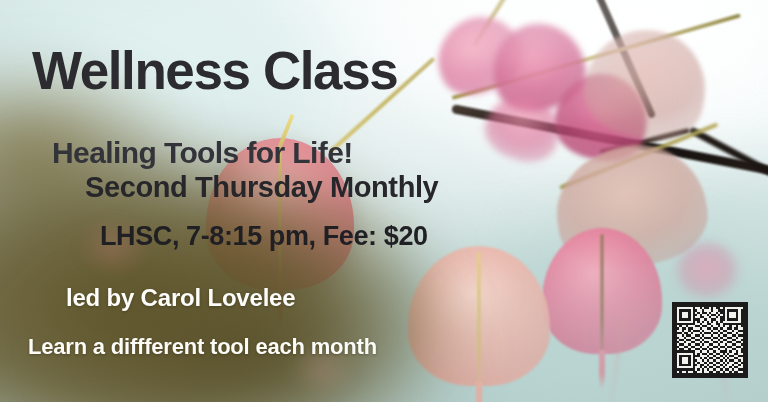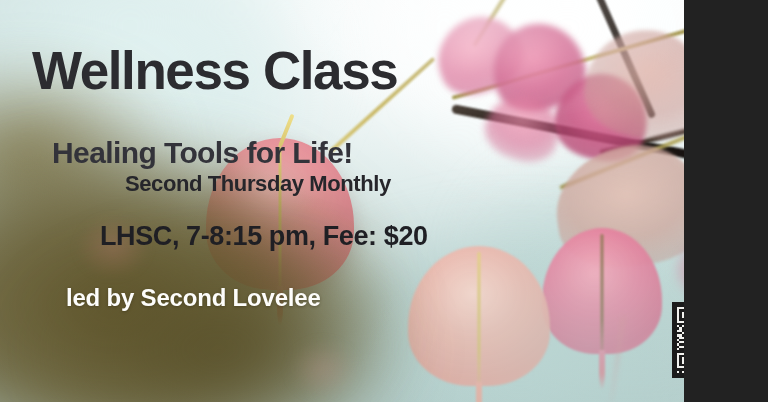--- a/index.html
+++ b/index.html
@@ -1,18 +1,18 @@
 <!DOCTYPE html>
 <html><head>
 <meta charset="utf-8">
 <style>
   html,body{margin:0;padding:0;background:#222;}
   .poster{
     position:relative;
-    width:684px;height:402px;
+    width:768px;height:402px;
     overflow:hidden;
     font-family:"Liberation Sans","DejaVu Sans",sans-serif;
     user-select:none;
   }
 
   
   .photo{position:absolute;inset:0;overflow:hidden;}
   .ph{position:absolute;border-radius:50%;}
 
   
@@ -168,21 +168,21 @@
       radial-gradient(58% 52% at 16% 74%, rgba(92,82,40,.30), rgba(92,82,40,0) 72%),
       radial-gradient(44% 40% at 86% 86%, rgba(186,212,209,.34), rgba(186,212,209,0) 74%),
       radial-gradient(40% 34% at 70% 6%, rgba(255,255,255,.42), rgba(255,255,255,0) 76%);
     pointer-events:none;
   }
 
   
   .txt{position:absolute;white-space:nowrap;font-weight:700;letter-spacing:-.3px;}
   .t-title{left:32px;top:44px;font-size:53px;line-height:1;color:#2c2c30;letter-spacing:-1.4px;}
   .t-sub  {left:52px;top:110px;font-size:30px;line-height:1;color:#33333a;letter-spacing:-.6px;margin-top:28px;}
-  .t-when {left:85px;top:173px;font-size:22px;line-height:1;color:#26262b;letter-spacing:-.4px;margin-left:40px;}
+  .t-when {left:85px;top:173px;font-size:29px;line-height:1;color:#26262b;letter-spacing:-.4px;}
   .t-where{left:100px;top:223px;font-size:27px;line-height:1;color:#1f1f24;letter-spacing:-.4px;}
   .t-led  {left:66px;top:286px;font-size:24px;line-height:1;color:#fdfdfb;letter-spacing:-.2px;
            text-shadow:0 1px 3px rgba(48,42,20,.45);}
   .t-learn{left:28px;top:336px;font-size:22px;line-height:1;color:#fbfbf8;letter-spacing:-.2px;
            text-shadow:0 1px 3px rgba(48,42,20,.45);}
 
   
   .qr-wrap{position:absolute;left:672px;top:302px;width:76px;height:76px;background:#1b1b1b;
            padding:0;box-sizing:border-box;}
   .qr-grid{position:absolute;inset:5px;display:grid;
@@ -247,21 +247,22 @@
     <div class="leaf L-sm1"></div>
     <div class="leaf L-sm2"></div>
 
     <div class="veil"></div>
   </div>
 
   <div class="txt t-title">Wellness Class</div>
   <div class="txt t-sub">Healing Tools for Life!</div>
   <div class="txt t-when">Second Thursday Monthly</div>
   <div class="txt t-where">LHSC, 7-8:15 pm, Fee: $20</div>
-  <div class="txt t-led">led by Second Lovelee</div>
+  <div class="txt t-led">led by Carol Lovelee</div>
+  <div class="txt t-learn">Learn a diffferent tool each month</div>
 
   <div class="qr-wrap">
     <div class="qr-grid" id="qr-grid">
         <i class="on"></i>
         <i class="on"></i>
         <i class="on"></i>
         <i class="on"></i>
         <i class="on"></i>
         <i class="on"></i>
         <i class="on"></i>

